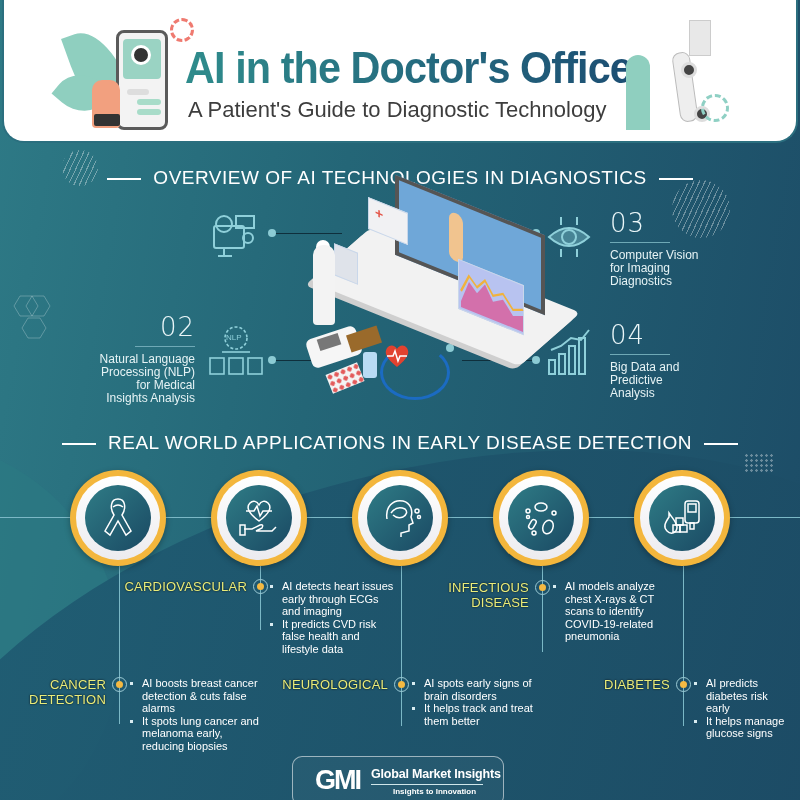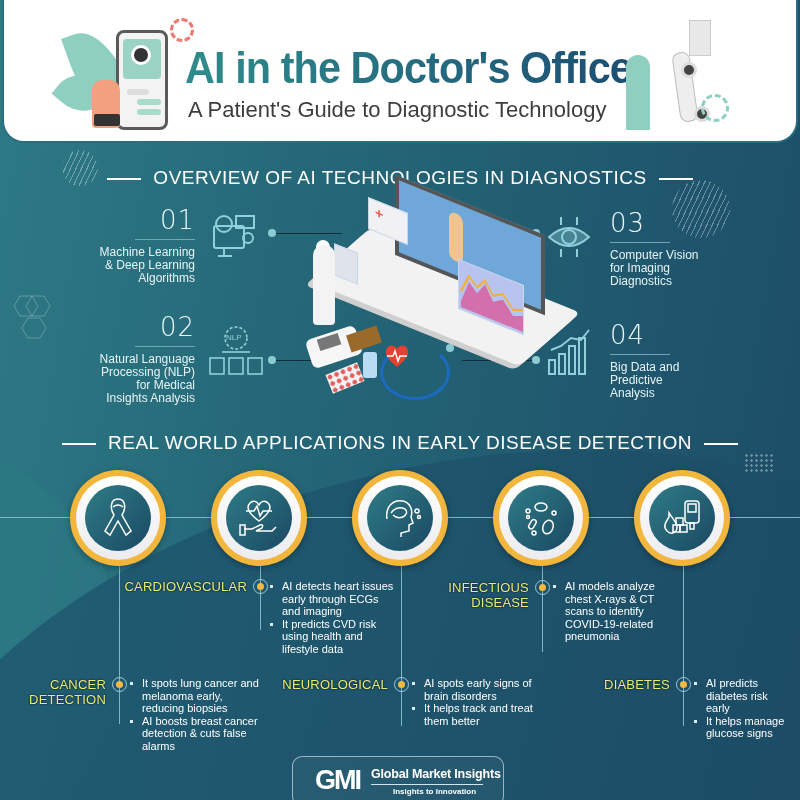--- a/index.html
+++ b/index.html
@@ -141,29 +141,20 @@
       <polygon points="32,4 44,4 50,14 44,24 32,24 26,14" transform="translate(-6,0)"></polygon>
       <polygon points="26,24 38,24 44,34 38,44 26,44 20,34" transform="translate(-4,2)"></polygon>
     </g>
   </svg>
   <div class="dots"></div>
 
   <div class="section-heading" style="top:167px">
     <span class="dash"></span><span>OVERVIEW OF AI TECHNOLOGIES IN DIAGNOSTICS</span><span class="dash"></span>
   </div>
 
-  <div class="ov left" style="left:60px;top:205px;width:135px">
-    <div class="num">01</div>
-    <div class="rule"></div>
-    <div class="lbl">
-      <div>Machine Learning</div>
-      <div>&amp; Deep Learning</div>
-      <div>Algorithms</div>
-    </div>
-  </div>
   <svg class="ov-icon" style="left:210px;top:212px;width:50px;height:50px" viewBox="0 0 50 50">
     <g fill="none" stroke="#8fd0da" stroke-width="2">
       <rect x="4" y="14" width="30" height="22" rx="2"></rect>
       <circle cx="14" cy="12" r="8"></circle>
       <rect x="26" y="4" width="18" height="12"></rect>
       <circle cx="38" cy="26" r="5"></circle>
       <line x1="14" y1="36" x2="14" y2="44"></line>
         <line x1="8" y1="44" x2="22" y2="44"></line>
     </g>
   </svg>
@@ -347,40 +338,40 @@
   <div class="vline" style="left:401px;top:566px;height:160px"></div>
   <div class="vline" style="left:542px;top:566px;height:86px"></div>
   <div class="vline" style="left:683px;top:566px;height:160px"></div>
 
   <div class="app-title" style="right:553px;top:579px">
     <div>CARDIOVASCULAR</div>
   </div>
   <div class="app-dot" style="left:253px;top:579px"></div>
   <ul class="app-bullets" style="left:268px;top:580px;width:130px">
     <li>AI detects heart issues early through ECGs and imaging</li>
-    <li>It predicts CVD risk using health and lifestyle data</li>
+    <li>It predicts CVD risk false health and lifestyle data</li>
   </ul>
 
   <div class="app-title" style="right:271px;top:580px">
     <div>INFECTIOUS</div>
     <div>DISEASE</div>
   </div>
   <div class="app-dot" style="left:535px;top:580px"></div>
   <ul class="app-bullets" style="left:551px;top:580px;width:112px">
     <li>AI models analyze chest X-rays &amp; CT scans to identify COVID-19-related pneumonia</li>
   </ul>
 
   <div class="app-title" style="right:694px;top:677px">
     <div>CANCER</div>
     <div>DETECTION</div>
   </div>
   <div class="app-dot" style="left:112px;top:677px"></div>
   <ul class="app-bullets" style="left:128px;top:677px;width:136px">
+    <li>AI boosts breast cancer detection &amp; cuts false alarms</li>
     <li>It spots lung cancer and melanoma early, reducing biopsies</li>
-    <li>AI boosts breast cancer detection &amp; cuts false alarms</li>
   </ul>
 
   <div class="app-title" style="right:412px;top:677px">
     <div>NEUROLOGICAL</div>
   </div>
   <div class="app-dot" style="left:394px;top:677px"></div>
   <ul class="app-bullets" style="left:410px;top:677px;width:126px">
     <li>AI spots early signs of brain disorders</li>
     <li>It helps track and treat them better</li>
   </ul>

